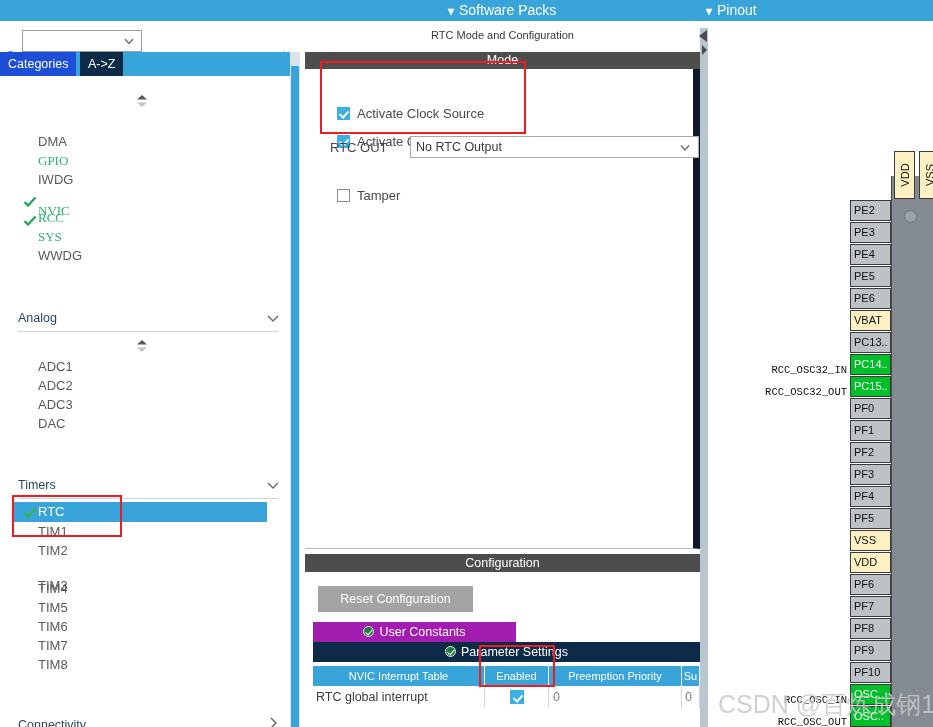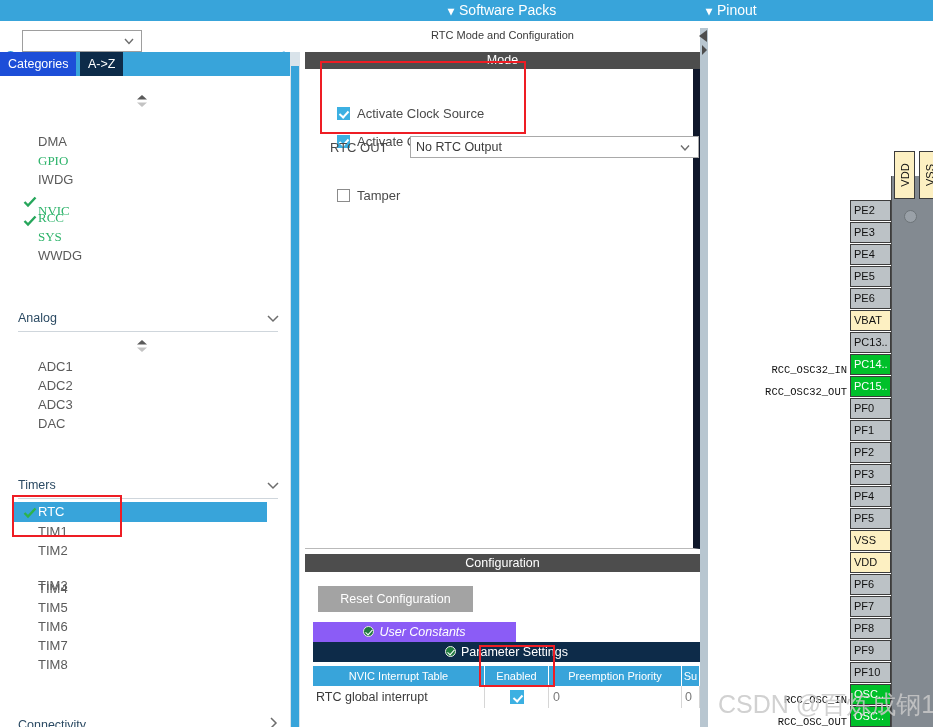--- a/index.html
+++ b/index.html
@@ -170,21 +170,21 @@
   }
   .cfg-tab .tick {
     display:inline-block; width:11px; height:11px; border-radius:50%;
     background:#1f7a3d; border:1px solid #e9e9e9; position:relative;
     vertical-align:-1px; margin-right:5px;
   }
   .cfg-tab .tick:after {
     content:""; position:absolute; left:3px; top:1px; width:3px; height:6px;
     border:solid #ffffff; border-width:0 1.5px 1.5px 0; transform:rotate(42deg);
   }
-  #cfgtab-userconst { left:8px; top:601px; width:203px; background:#8b5cf6;font-style:italic; }
+  #cfgtab-userconst { left:8px; top:601px; width:203px; background:#a21caf; }
   #cfgtab-nvic { left:211px; top:601px; width:184px; background:#38a4da; }
   #cfgtab-param { left:8px; top:621px; width:387px; background:#0d2b49; }
 
   
   #nvic-table { position:absolute; left:8px; top:645px; width:387px; }
   .nv-hdr {
     position:absolute; top:0; height:20px; line-height:20px;
     background:#38a4da; color:#ffffff; font-size:11px; text-align:center;
     border-right:1px solid #ffffff; white-space:nowrap; overflow:hidden;
   }

